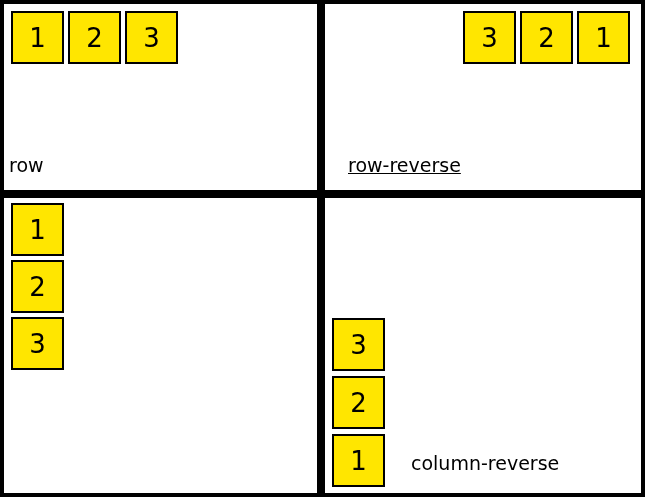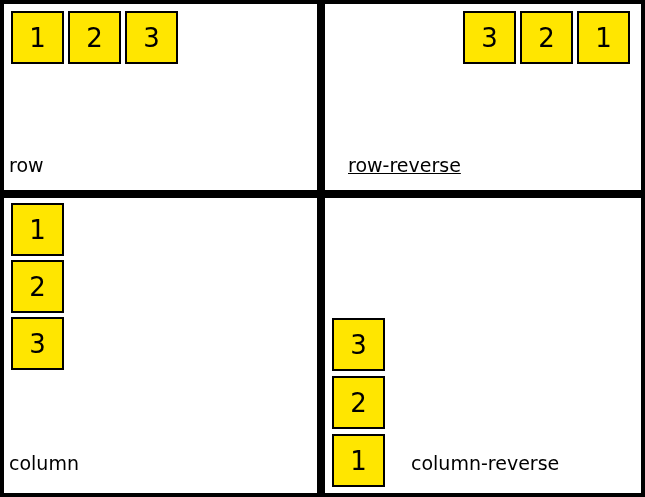--- a/index.html
+++ b/index.html
@@ -75,21 +75,20 @@
     </div>
     <div class="label">row-reverse</div>
   </div>
 
   <div class="cell q2">
     <div class="track">
       <div class="box">1</div>
       <div class="box">2</div>
       <div class="box">3</div>
     </div>
-    <div class="label">column</div>
   </div>
 
   <div class="cell q3">
     <div class="track">
       <div class="box">1</div>
       <div class="box">2</div>
       <div class="box">3</div>
     </div>
     <div class="label">column-reverse</div>
   </div>

